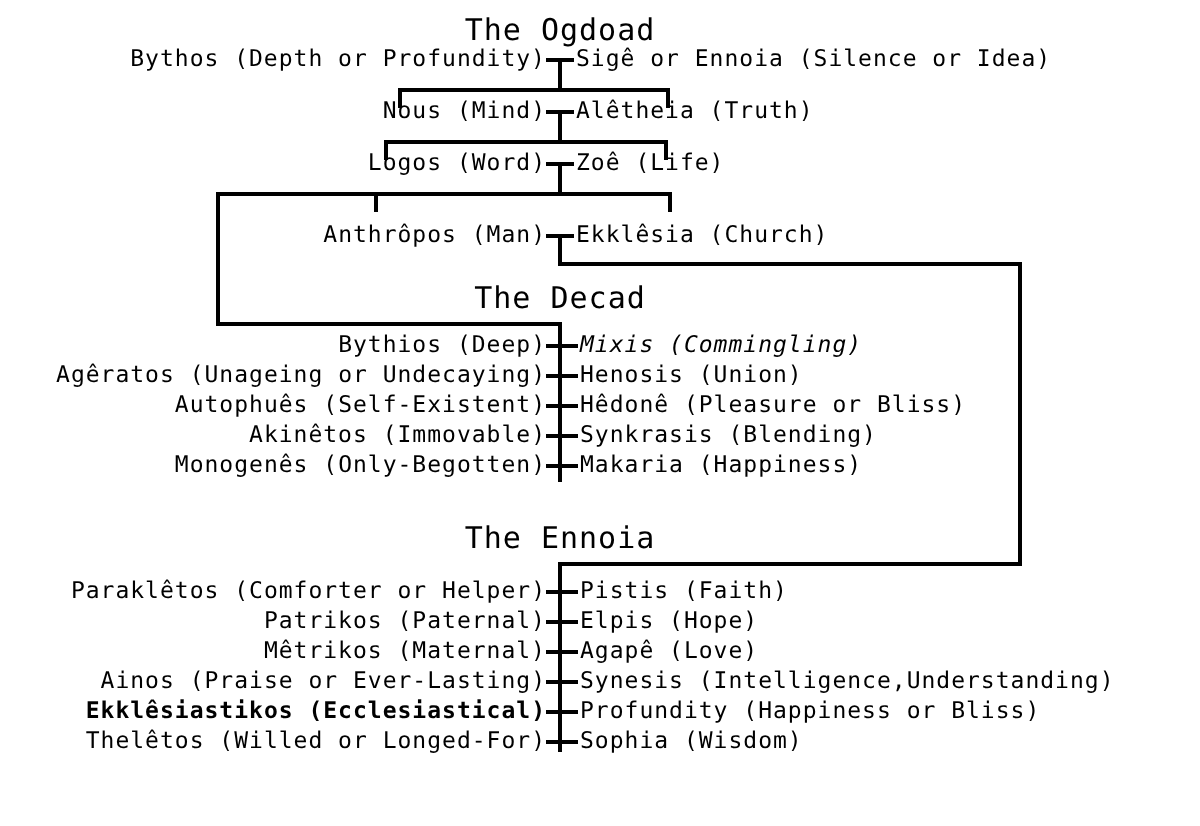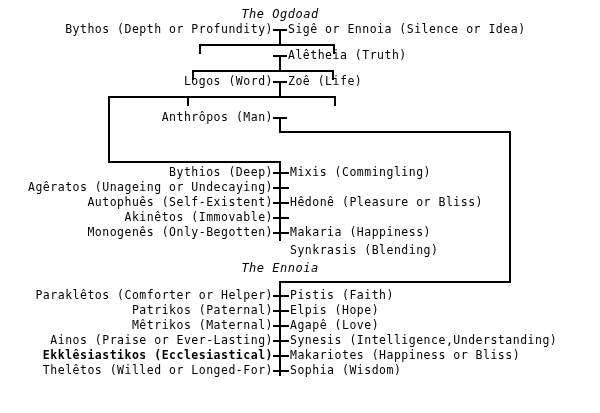--- a/index.html
+++ b/index.html
@@ -18,23 +18,22 @@
     font-size: 11.5px;
     line-height: 1;
     overflow: hidden;
   }
 
   
   .heading {
     position: absolute;
     white-space: pre;
     text-align: center;
-    font-size: 12px;
+    font-size: 15px;
     letter-spacing: 0.5px;
-    font-style: italic;
   }
   .lbl-left {
     position: absolute;
     white-space: pre;
     text-align: right;
     font-size: 11.5px;
     letter-spacing: 0.5px;
   }
   .lbl-right {
     position: absolute;
@@ -65,69 +64,73 @@
 
   <div class="lbl-left" style="left:0px; top:24px; width:273px;">Bythos (Depth or Profundity)</div>
   <div class="hrule" style="left:273px; top:29px; width:14px;"></div>
   <div class="lbl-right" style="left:288px; top:24px; width:312px;">Sigê or Ennoia (Silence or Idea)</div>
 
   <div class="vrule" style="left:279px; top:29px; height:16px;"></div>
   <div class="hrule" style="left:199px; top:44px; width:136px;"></div>
   <div class="vrule" style="left:199px; top:44px; height:10px;"></div>
   <div class="vrule" style="left:333px; top:44px; height:10px;"></div>
 
+  <div class="lbl-left" style="left:0px; top:50px; width:273px;">Nous (Mind)</div>
   <div class="hrule" style="left:273px; top:55px; width:14px;"></div>
   <div class="lbl-right" style="left:288px; top:50px; width:312px;">Alêtheia (Truth)</div>
 
   <div class="vrule" style="left:279px; top:55px; height:16px;"></div>
   <div class="hrule" style="left:192px; top:70px; width:142px;"></div>
   <div class="vrule" style="left:192px; top:70px; height:10px;"></div>
   <div class="vrule" style="left:332px; top:70px; height:10px;"></div>
 
   <div class="lbl-left" style="left:0px; top:76px; width:273px;">Logos (Word)</div>
   <div class="hrule" style="left:273px; top:81px; width:14px;"></div>
   <div class="lbl-right" style="left:288px; top:76px; width:312px;">Zoê (Life)</div>
 
   <div class="vrule" style="left:279px; top:81px; height:16px;"></div>
   <div class="hrule" style="left:108px; top:96px; width:228px;"></div>
   <div class="vrule" style="left:187px; top:96px; height:10px;"></div>
   <div class="vrule" style="left:334px; top:96px; height:10px;"></div>
 
   <div class="lbl-left" style="left:0px; top:112px; width:273px;">Anthrôpos (Man)</div>
   <div class="hrule" style="left:273px; top:117px; width:14px;"></div>
+  <div class="lbl-right" style="left:288px; top:112px; width:312px;">Ekklêsia (Church)</div>
 
   <div class="vrule" style="left:108px; top:96px; height:67px;"></div>
   <div class="hrule" style="left:108px; top:161px; width:173px;"></div>
 
   <div class="vrule" style="left:279px; top:117px; height:16px;"></div>
   <div class="hrule" style="left:279px; top:131px; width:232px;"></div>
   <div class="vrule" style="left:509px; top:131px; height:152px;"></div>
   <div class="hrule" style="left:279px; top:281px; width:232px;"></div>
 
+  <div class="heading" style="left:180px; top:142px; width:200px;">The Decad</div>
 
   <div class="vrule" style="left:279px; top:161px; height:80px;"></div>
 
   <div class="lbl-left" style="left:0px; top:167px; width:273px;">Bythios (Deep)</div>
   <div class="hrule" style="left:273px; top:172px; width:8px;"></div>
   <div class="hrule" style="left:281px; top:172px; width:8px;"></div>
-  <div class="lbl-right" style="left:290px; top:167px; width:310px;">Mixis (Commingling)</div>
+  <div class="lbl-right" style="left:290px; top:167px; width:310px;font-style:italic;">Mixis (Commingling)</div>
 
   <div class="lbl-left" style="left:0px; top:182px; width:273px;">Agêratos (Unageing or Undecaying)</div>
   <div class="hrule" style="left:273px; top:187px; width:8px;"></div>
   <div class="hrule" style="left:281px; top:187px; width:8px;"></div>
+  <div class="lbl-right" style="left:290px; top:182px; width:310px;">Henosis (Union)</div>
 
   <div class="lbl-left" style="left:0px; top:197px; width:273px;">Autophuês (Self-Existent)</div>
   <div class="hrule" style="left:273px; top:202px; width:8px;"></div>
   <div class="hrule" style="left:281px; top:202px; width:8px;"></div>
   <div class="lbl-right" style="left:290px; top:197px; width:288px;">Hêdonê (Pleasure or Bliss)</div>
 
   <div class="lbl-left" style="left:0px; top:212px; width:273px;">Akinêtos (Immovable)</div>
   <div class="hrule" style="left:273px; top:217px; width:8px;"></div>
   <div class="hrule" style="left:281px; top:217px; width:8px;"></div>
-  <div class="lbl-right" style="left:290px; top:212px; width:310px;margin-top:33px;">Synkrasis (Blending)</div>
+  <div class="lbl-right" style="left:290px; top:212px; width:310px;">Synkrasis (Blending)</div>
 
   <div class="lbl-left" style="left:0px; top:227px; width:273px;">Monogenês (Only-Begotten)</div>
   <div class="hrule" style="left:273px; top:232px; width:8px;"></div>
   <div class="hrule" style="left:281px; top:232px; width:8px;"></div>
   <div class="lbl-right" style="left:290px; top:227px; width:310px;">Makaria (Happiness)</div>
 
   <div class="heading" style="left:180px; top:262px; width:200px;">The Ennoia</div>
 
   <div class="vrule" style="left:279px; top:281px; height:95px;"></div>
 
@@ -147,20 +150,20 @@
   <div class="lbl-right" style="left:290px; top:320px; width:310px;">Agapê (Love)</div>
 
   <div class="lbl-left" style="left:0px; top:335px; width:273px;">Ainos (Praise or Ever-Lasting)</div>
   <div class="hrule" style="left:273px; top:340px; width:8px;"></div>
   <div class="hrule" style="left:281px; top:340px; width:8px;"></div>
   <div class="lbl-right" style="left:290px; top:335px; width:310px;">Synesis (Intelligence,Understanding)</div>
 
   <div class="lbl-left" style="left:0px; top:350px; width:273px;font-weight:bold;">Ekklêsiastikos (Ecclesiastical)</div>
   <div class="hrule" style="left:273px; top:355px; width:8px;"></div>
   <div class="hrule" style="left:281px; top:355px; width:8px;"></div>
-  <div class="lbl-right" style="left:290px; top:350px; width:310px;">Makariotes (Happiness or Bliss)</div>
+  <div class="lbl-right" style="left:290px; top:350px; width:310px;">Profundity (Happiness or Bliss)</div>
 
   <div class="lbl-left" style="left:0px; top:365px; width:273px;">Thelêtos (Willed or Longed-For)</div>
   <div class="hrule" style="left:273px; top:370px; width:8px;"></div>
   <div class="hrule" style="left:281px; top:370px; width:8px;"></div>
   <div class="lbl-right" style="left:290px; top:365px; width:310px;">Sophia (Wisdom)</div>
 
 </div>
 
 </body></html>

